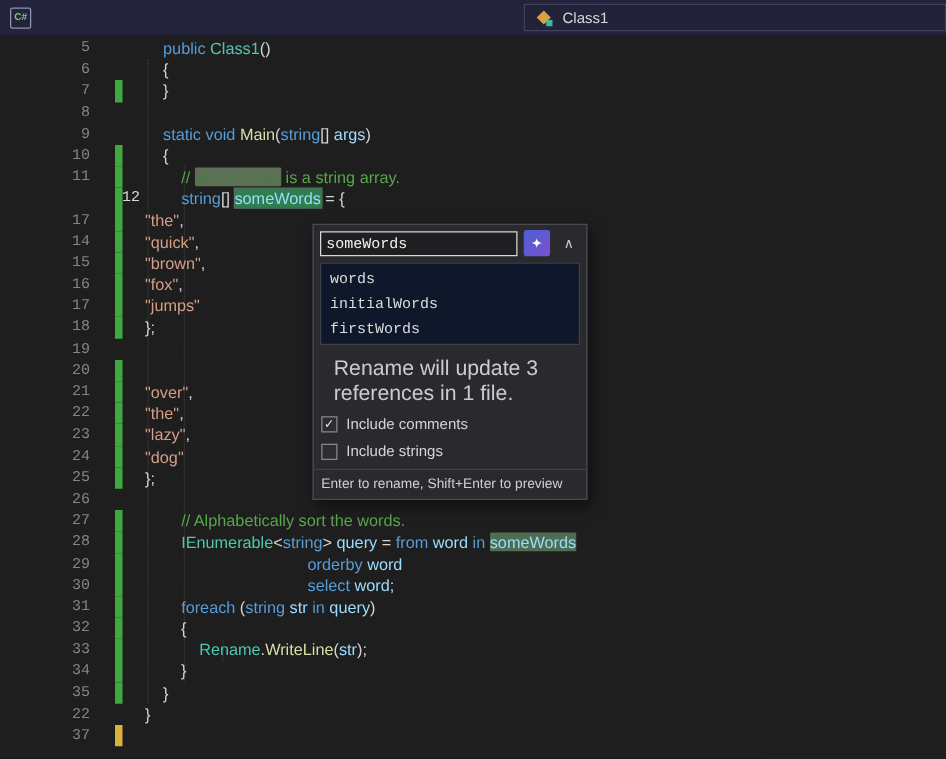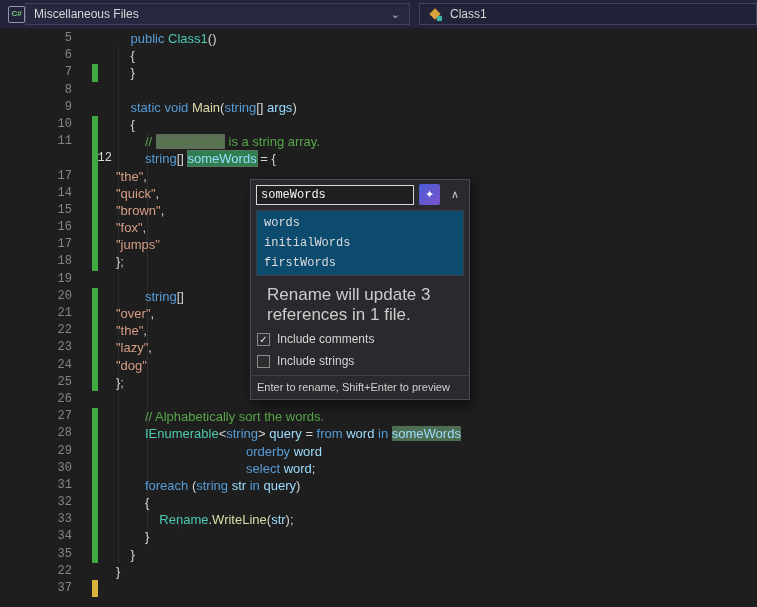--- a/index.html
+++ b/index.html
@@ -49,42 +49,38 @@
   
   .popup{position:absolute;left:250px;top:179px;width:220px;background:#2a2a2e;
          border:1px solid #4a4a52;box-shadow:3px 5px 12px rgba(0,0,0,.55);z-index:10;
          color:#d6d6d6;box-sizing:border-box;}
   .popup-row1{display:flex;align-items:center;padding:4px 5px 3px 5px;}
   .rename-input{width:148px;height:18px;background:#1f1f22;border:1px solid #d8d8d8;color:#f2f2f2;
                 font-family:"Liberation Mono","DejaVu Sans Mono",monospace;font-size:12px;padding:0 4px;outline:none;}
   .ai-btn{width:21px;height:21px;margin-left:5px;background:linear-gradient(135deg,#4b5fd6,#7a52cc);
           border-radius:2px;display:flex;align-items:center;justify-content:center;color:#fff;font-size:11px;cursor:pointer;}
   .collapse-btn{margin-left:auto;color:#c9c9c9;font-size:11px;padding:0 5px;cursor:pointer;}
-  .sugg{margin:2px 5px 0 5px;background:#0c4a6e;border:1px solid #3f3f46;padding:2px 0;}
+  .sugg{margin:2px 5px 0 5px;background:#0f172a;border:1px solid #3f3f46;padding:2px 0;}
   .sugg-item{height:20px;line-height:20px;padding:0 7px;font-size:12px;color:#dcdcdc;
              font-family:"Liberation Mono","DejaVu Sans Mono",monospace;cursor:pointer;}
   .info{padding:9px 6px 3px 16px;font-size:17px;color:#cccccc;}
   .cb-row{display:flex;align-items:center;padding:4px 6px;}
   .cb{width:13px;height:13px;box-sizing:border-box;border:1px solid #8a8a8a;background:#2d2d30;
       margin-right:7px;font-size:10px;line-height:11px;text-align:center;color:#dfe9f5;}
   .cb-label{font-size:12px;color:#d4d4d4;}
   .popup-footer{border-top:1px solid #3f3f46;margin-top:3px;padding:5px 6px 6px 6px;
                 font-size:11px;color:#d0d0d0;}
 </style>
 </head>
 <body>
 
 <div class="screen">
 
   <div class="navbar">
     <div class="file-icon">C#</div>
-    <div class="combo combo1">
-      <span class="combo-label">Miscellaneous Files</span>
-      <span class="chev">⌄</span>
-    </div>
     <div class="combo combo2">
       <span class="class-icon">
         <span class="cube"></span>
           <span class="accent"></span>
       </span>
       <span class="combo-label" style="padding-left:2px;">Class1</span>
     </div>
   </div>
 
   <div class="editor">
@@ -163,21 +159,20 @@
           <pre class="cl"><span class="pln">};</span></pre>
         </div>
         <div class="row">
           <span class="ln">19</span>
           <span class="track"></span>
           <pre class="cl"></pre>
         </div>
         <div class="row">
           <span class="ln">20</span>
           <span class="track green"></span>
-          <pre class="cl"><span class="pln">        </span><span class="kw">string</span><span class="pln">[]</span></pre>
         </div>
         <div class="row">
           <span class="ln">21</span>
           <span class="track green"></span>
           <pre class="cl"><span class="str">"over"</span><span class="pln">,</span></pre>
         </div>
         <div class="row">
           <span class="ln">22</span>
           <span class="track green"></span>
           <pre class="cl"><span class="str">"the"</span><span class="pln">,</span></pre>

